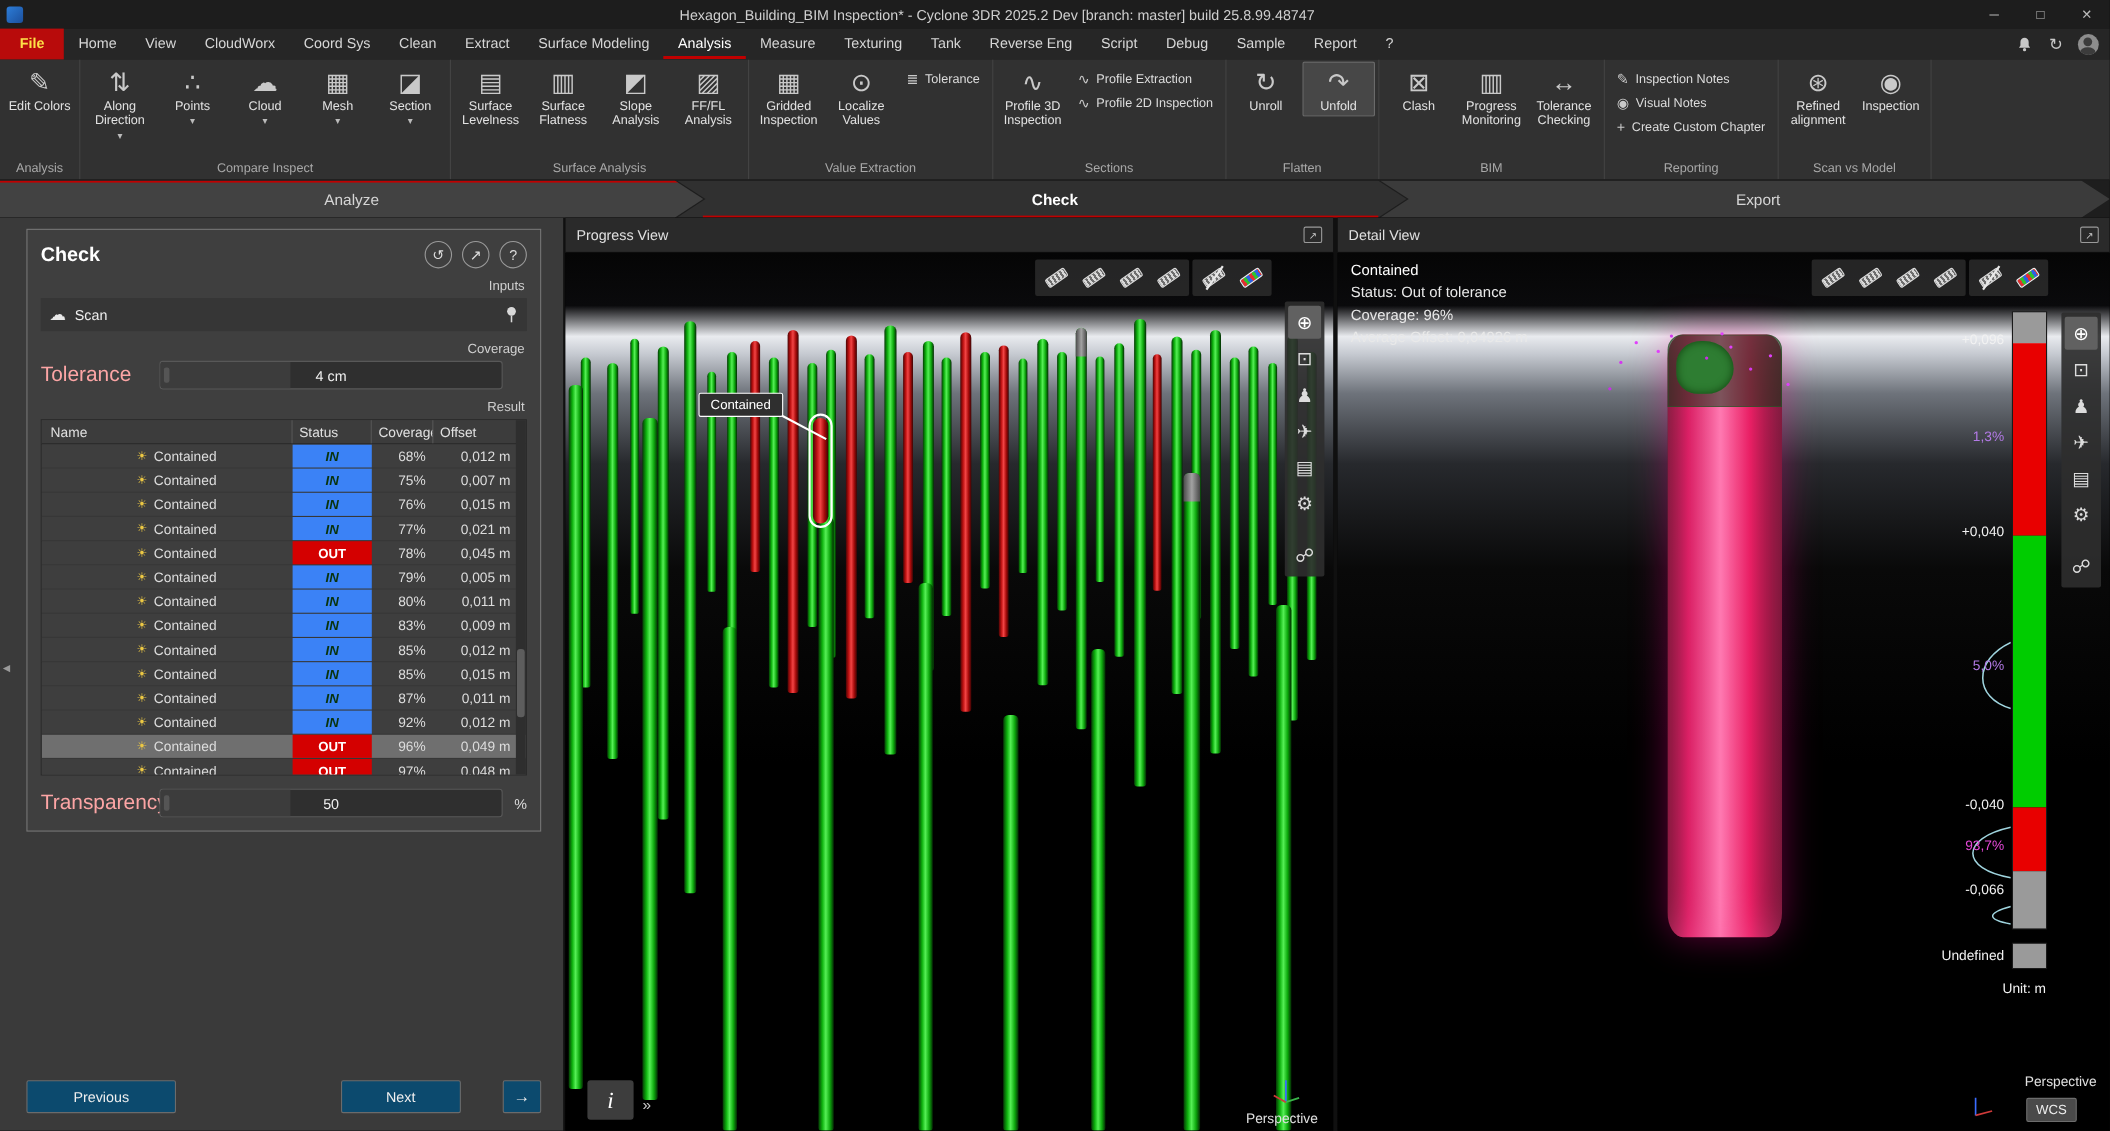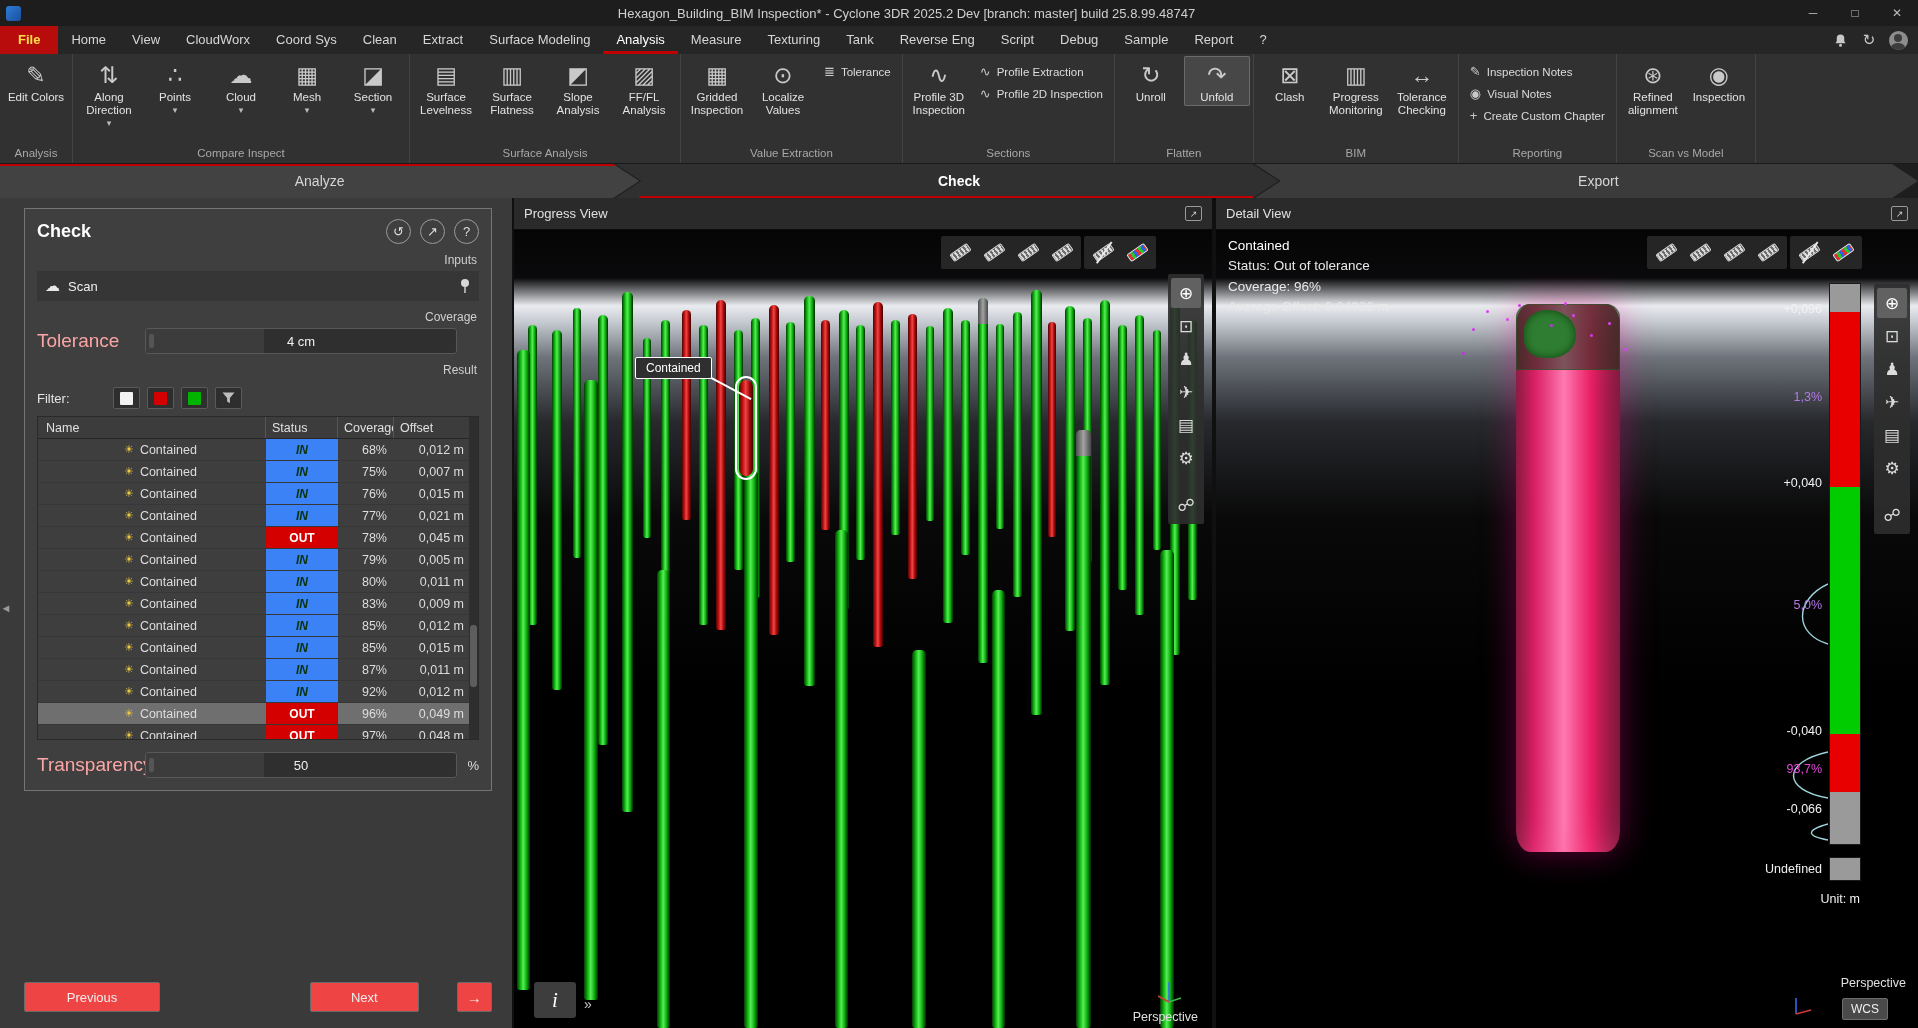--- a/index.html
+++ b/index.html
@@ -95,21 +95,21 @@
   .c-name .sun { color:#ecc844; font-size:11px; }
   .c-status { width:72px; height:100%; display:flex; align-items:center; justify-content:center; font-size:12px; font-weight:bold; }
   .c-status.in  { background:#3b82f6; color:#09330b;font-style:italic; }
   .c-status.out { background:#d40000; color:#fff; }
   .c-cov { width:56px; text-align:right; padding-right:7px; }
   .c-off { width:78px; text-align:right; padding-right:8px; }
   .vscroll { position:absolute; right:0; top:0; bottom:0; width:9px; background:#2e2e2e; }
   .vscroll .thumb { position:absolute; left:1px; right:1px; top:208px; height:62px; background:#5d5d5d; border-radius:3px; }
 
   .panel-bottom { margin-top:auto; display:flex; align-items:center; padding:14px 20px 16px 24px; }
-  .pbtn { height:30px; background:#ef4444; border:1px solid #6b6b6b; border-radius:2px; color:#eee;
+  .pbtn { height:30px; background:#0c4a6e; border:1px solid #6b6b6b; border-radius:2px; color:#eee;
     font-size:13px; display:flex; align-items:center; justify-content:center; }
   .pbtn.prev { width:138px; }
   .pbtn.next { width:110px; margin-left:150px; }
   .pbtn.ico  { width:36px; margin-left:38px; font-size:15px; }
 
   
   .view { display:flex; flex-direction:column; background:#000; }
   .progress-view { width:698px; margin-left:2px; }
   .detail-view { flex:1; margin-left:4px; }
   .view-header { height:32px; background:#2a2a2a; display:flex; align-items:center; padding:0 10px;
@@ -422,37 +422,20 @@
       <div class="sec-label">Coverage</div>
       <div class="field-row">
         <div class="field-label">Tolerance</div>
         <div class="slider-field">
           <span>4 cm</span>
         </div>
         <div class="unit-suffix"></div>
       </div>
 
       <div class="sec-label">Result</div>
-      <div class="filter-row">
-        <span class="filter-label">Filter:</span>
-        <div class="fbtn">
-            <div class="fsw" style="background:#f2f2f2;"></div>
-          </div>
-        <div class="fbtn">
-            <div class="fsw" style="background:#d40000;"></div>
-          </div>
-        <div class="fbtn">
-            <div class="fsw" style="background:#00b400;"></div>
-          </div>
-        <div class="fbtn">
-          <svg width="13" height="12" viewBox="0 0 13 12">
-              <path d="M0.5 0.5h12l-4.6 5.4v5.3l-2.8-1.6V5.9z" fill="#bdbdbd"></path>
-            </svg>
-        </div>
-      </div>
 
       <div class="ctable">
         <div class="thead">
           <div class="c-name" style="padding-left:8px;">Name</div>
           <div style="width:72px;">Status</div>
           <div style="width:56px;">Coverage</div>
           <div style="width:78px; border-right:none;">Offset</div>
         </div>
         <div class="tbody" id="table-body">
             <div class="trow">

